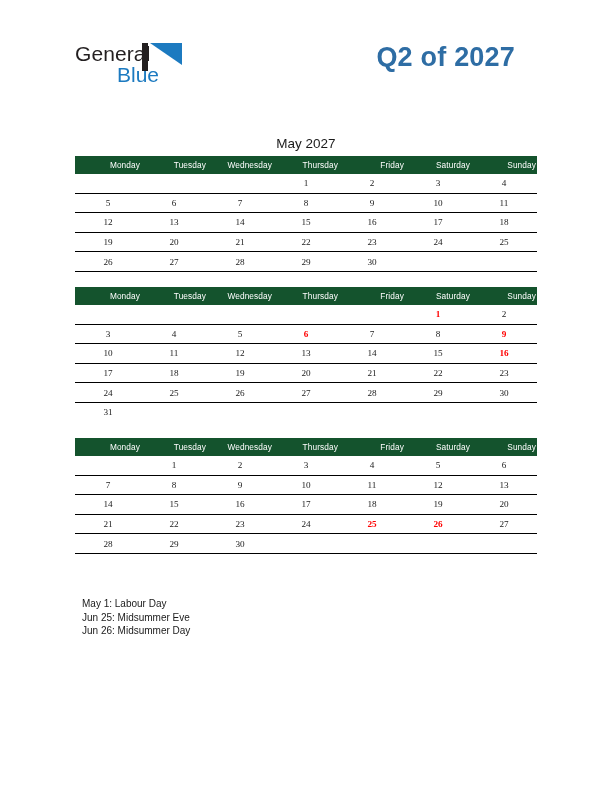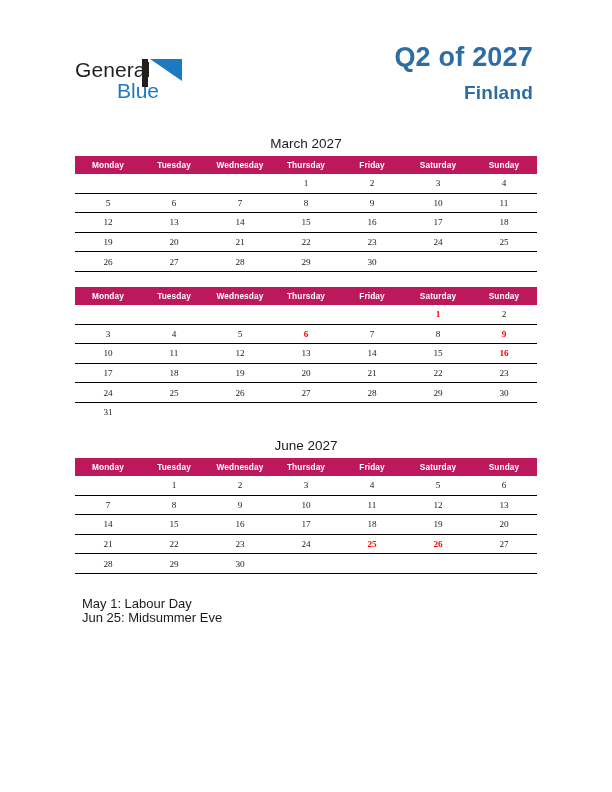--- a/index.html
+++ b/index.html
@@ -20,21 +20,21 @@
   .header {
     position: absolute;
     top: 42px;
     left: 0;
     right: 0;
     height: 80px;
   }
   .logo {
     position: absolute;
     left: 75px;
-    top: 16px;
+    top: 0;
     width: 180px;
     height: 56px;
   }
   .logo-general {
     position: absolute;
     left: 0;
     top: 0;
     font-size: 21px;
     letter-spacing: .1px;
     color: #231f20;
@@ -51,23 +51,23 @@
   .logo-mark {
     position: absolute;
     left: 67px;
     top: 1px;
     width: 44px;
     height: 28px;
   }
 
   .title-block {
     position: absolute;
-    right: 79px;
+    right: 97px;
     top: 0;
-    text-align: right;
+    text-align: left;
   }
   .quarter-title {
     font-size: 27px;
     font-weight: bold;
     color: #2e6da4;
     line-height: 1.15;
     letter-spacing: .2px;
   }
   .country-title {
     font-size: 19px;
@@ -94,26 +94,26 @@
     margin-bottom: 5px;
     font-family: "Liberation Sans", sans-serif;
   }
 
   table.cal {
     border-collapse: collapse;
     width: 462px;
     table-layout: fixed;
   }
   table.cal th {
-    background: #be185d;
+    background: #14532d;
     color: #ffffff;
     font-size: 8.3px;
-    font-weight: bold;
+    font-weight: normal;
     height: 16px;
-    text-align: center;
+    text-align: right;
     letter-spacing: .1px;
     border: none;
     font-family: "Liberation Sans", sans-serif;
   }
   table.cal td {
     height: 16.6px;
     text-align: center;
     font-size: 9.2px;
     color: #1a1a1a;
     border-bottom: 1.1px solid #000000;
@@ -132,21 +132,21 @@
   }
 
   
   .legend {
     position: absolute;
     left: 82px;
     top: 597px;
     width: 330px;
   }
   .legend-item {
-    font-size: 13px;
+    font-size: 10px;
     color: #1a1a1a;
     line-height: 13.7px;
     font-family: "Liberation Sans", sans-serif;
     white-space: nowrap;
   }
 </style>
 </head>
 <body>
 
 <div class="header">
@@ -157,27 +157,26 @@
       <svg width="44" height="28" viewBox="0 0 44 28" xmlns="http://www.w3.org/2000/svg">
         <rect x="0" y="0" width="6" height="28" fill="#231f20"></rect>
         <path d="M8,0 L40,0 L40,22 Z" fill="#1c7ac0"></path>
       </svg>
     </span>
     <span class="logo-blue">Blue</span>
   </div>
 
   <div class="title-block">
     <div class="quarter-title">Q2 of 2027</div>
-    <div class="country-title">Finland</div>
   </div>
 
 </div>
 
 <div class="month" id="month-0">
-  <div class="month-title">March 2027</div>
+  <div class="month-title">May 2027</div>
   <table class="cal">
     <thead>
         <tr>
           <th>Monday</th>
           <th>Tuesday</th>
           <th>Wednesday</th>
           <th>Thursday</th>
           <th>Friday</th>
           <th>Saturday</th>
           <th>Sunday</th>
@@ -299,21 +298,20 @@
           <td class="empty"></td>
           <td class="empty"></td>
           <td class="empty"></td>
           <td class="empty"></td>
         </tr>
       </tbody>
   </table>
 </div>
 
 <div class="month" id="month-2">
-  <div class="month-title">June 2027</div>
   <table class="cal">
     <thead>
         <tr>
           <th>Monday</th>
           <th>Tuesday</th>
           <th>Wednesday</th>
           <th>Thursday</th>
           <th>Friday</th>
           <th>Saturday</th>
           <th>Sunday</th>
@@ -365,13 +363,14 @@
           <td class="empty"></td>
           <td class="empty"></td>
         </tr>
       </tbody>
   </table>
 </div>
 
 <div class="legend">
     <div class="legend-item">May 1: Labour Day</div>
     <div class="legend-item">Jun 25: Midsummer Eve</div>
+    <div class="legend-item">Jun 26: Midsummer Day</div>
   </div>
 
 </body></html>

